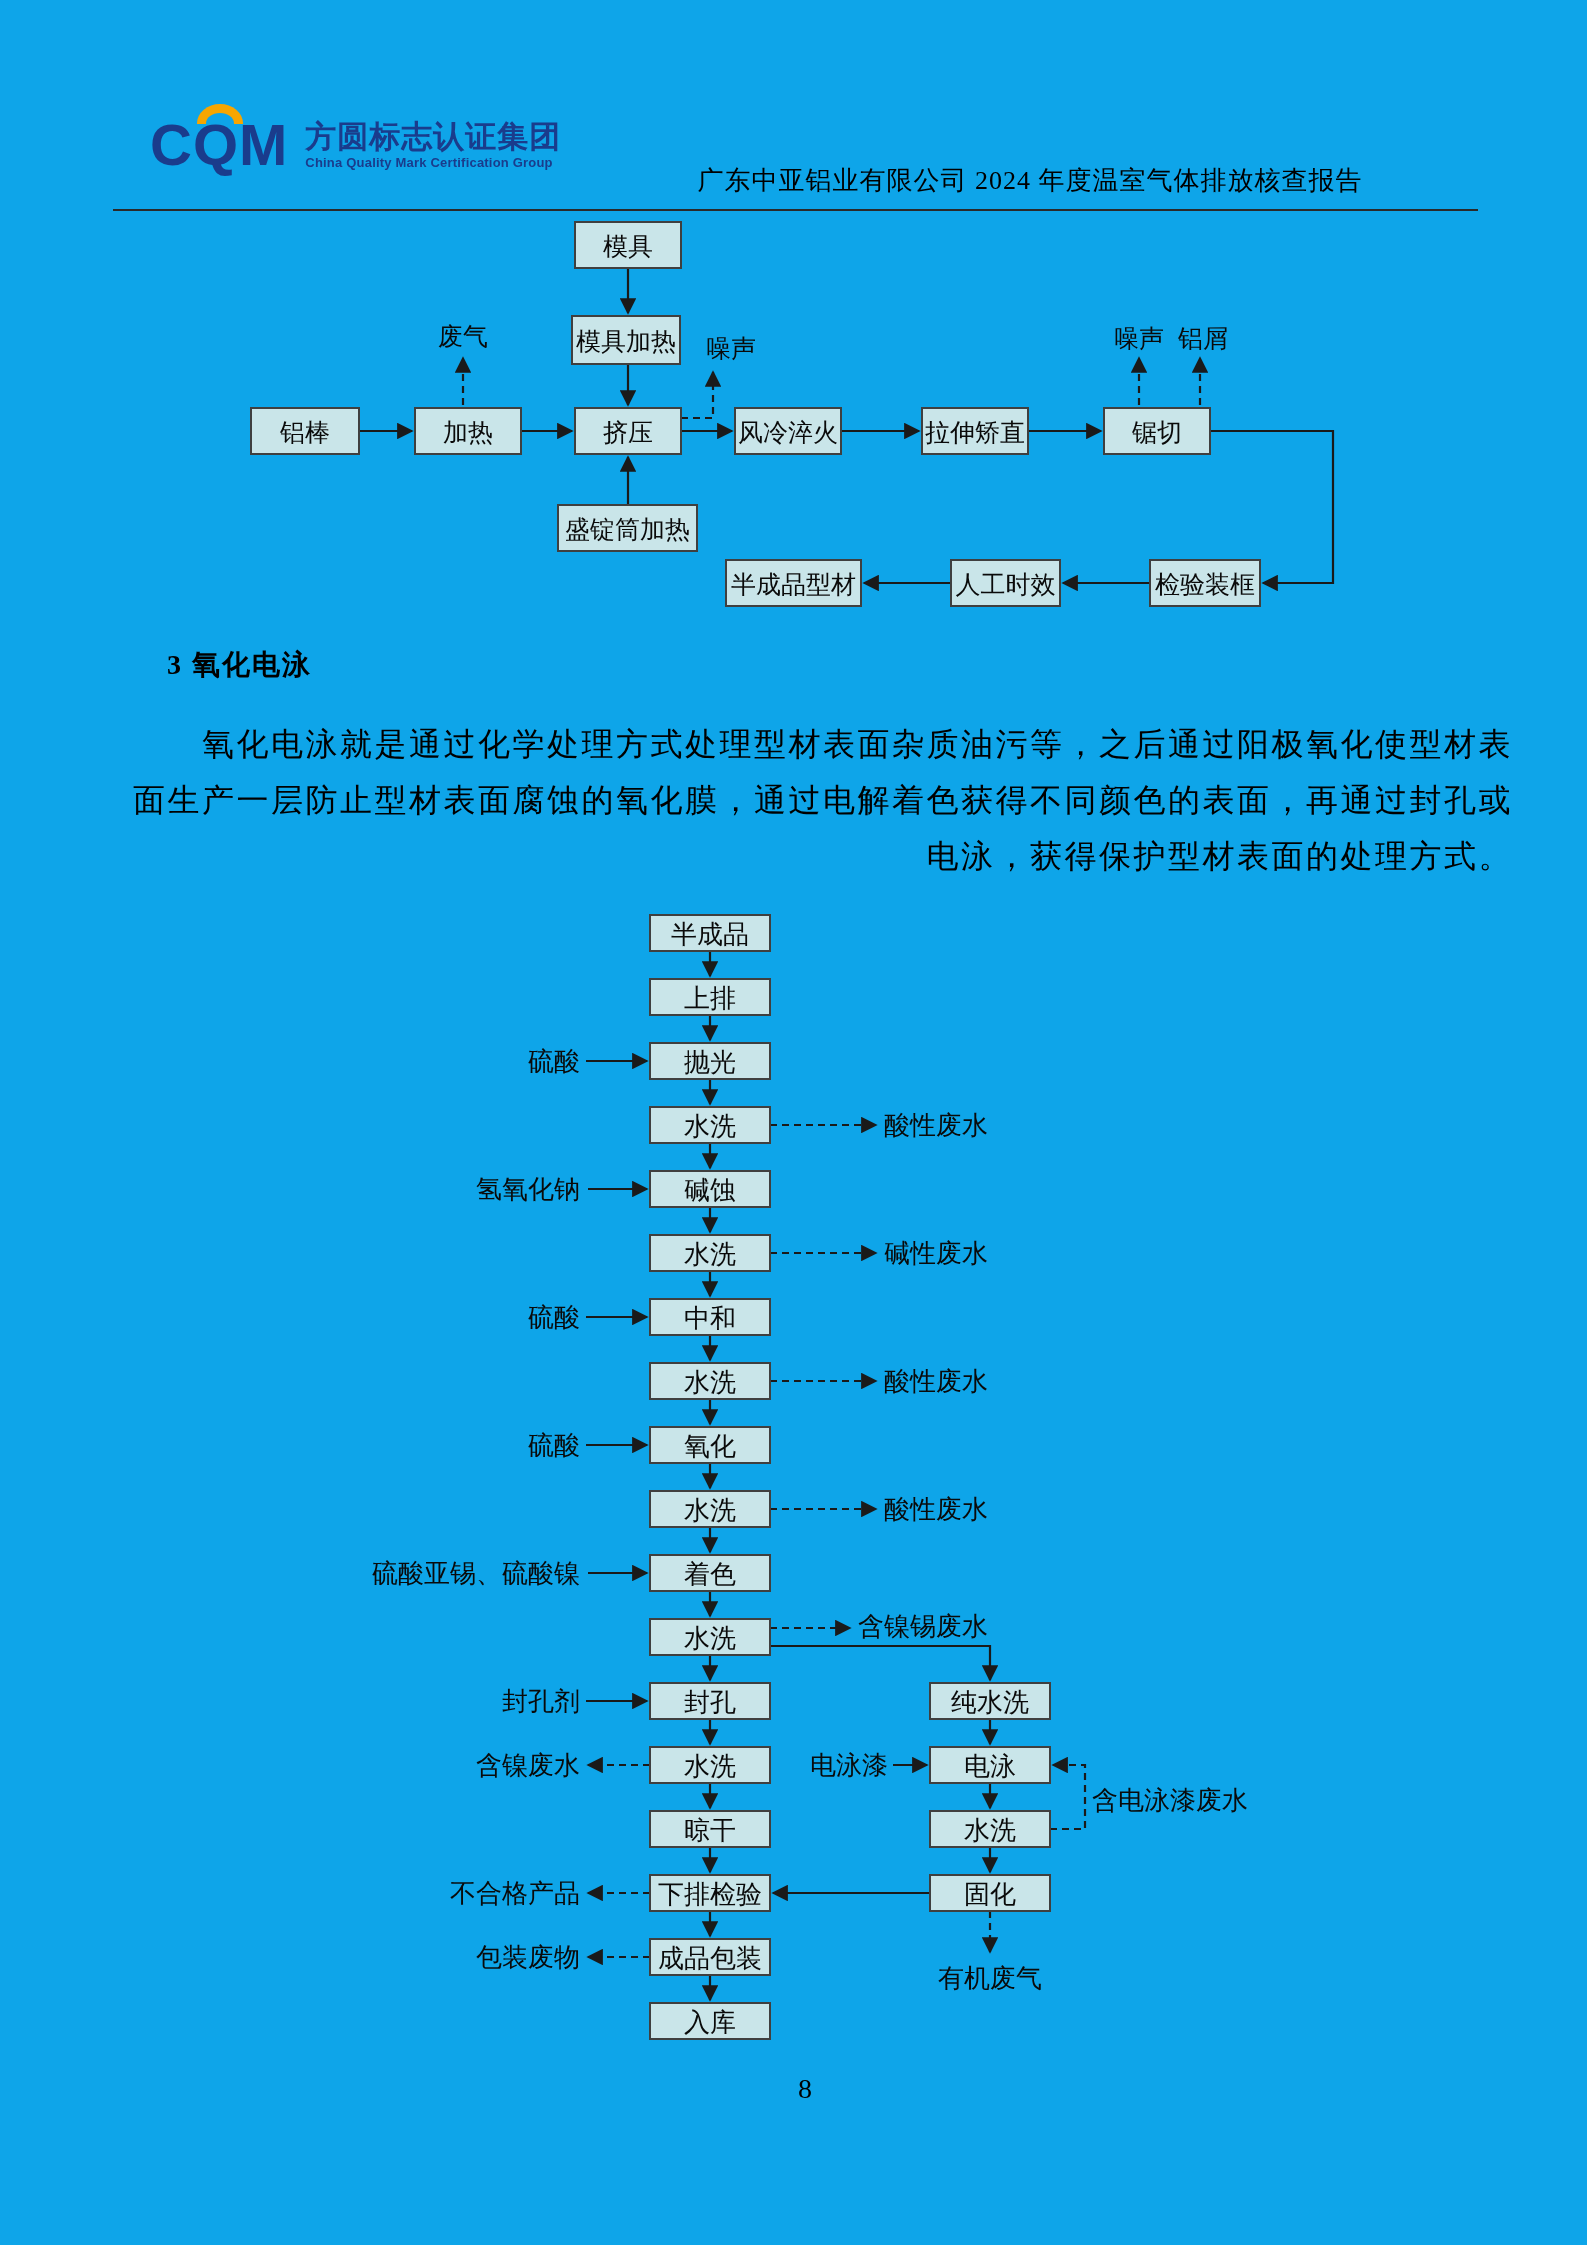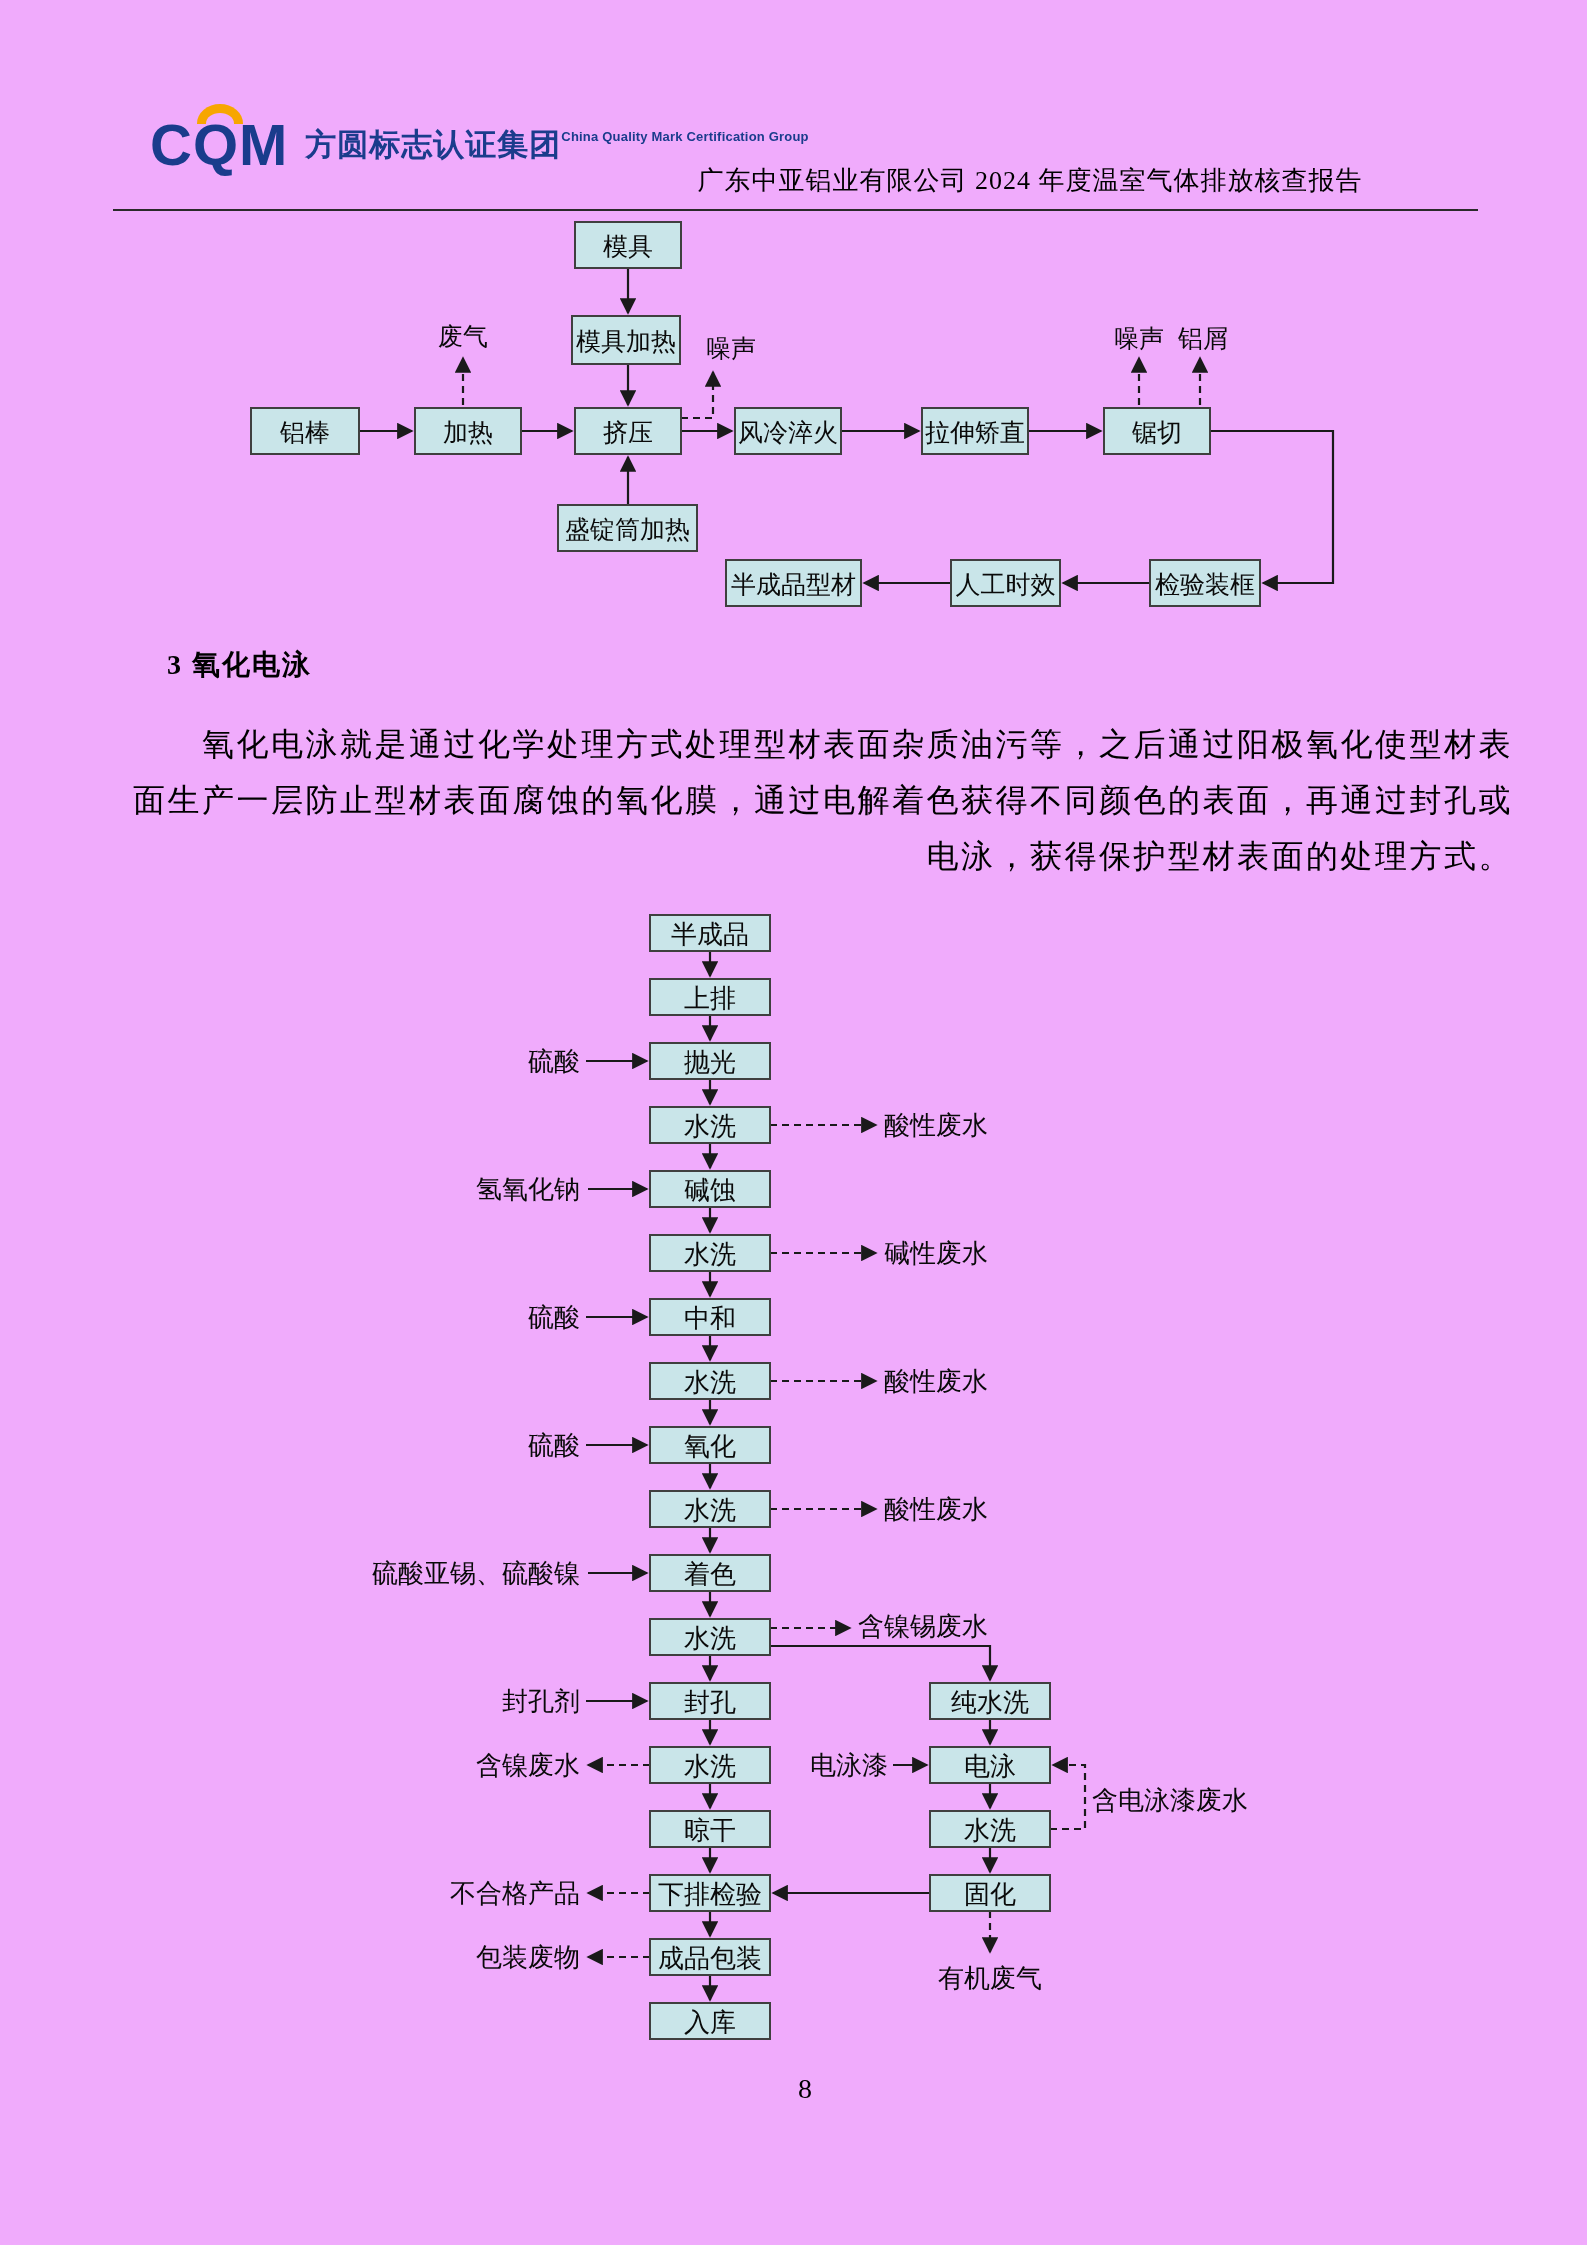--- a/index.html
+++ b/index.html
@@ -4,34 +4,34 @@
 <style>
   :root{
     --navy:#1a3c8c; --orange:#f7a600; --ink:#111111; --rule:#2a2a2a;
   }
   html,body{margin:0;padding:0;}
   body{
     width:1587px;height:2245px;position:relative;overflow:hidden;
     background:#ffffff;color:var(--ink);
     font-family:"Liberation Serif", serif;
   }
-  .page{position:absolute;inset:0;background:#f0abfc;}
+  .page{position:absolute;inset:0;background:#0ea5e9;}
 
   
   .logo{position:absolute;left:150px;top:116px;display:flex;align-items:center;gap:17px;}
   .logo-cqm{
     position:relative;font-family:"Liberation Sans", sans-serif;font-weight:800;
     font-size:58px;line-height:58px;letter-spacing:1px;color:var(--navy);
   }
   .logo-arc{
     position:absolute;left:47px;top:-12px;width:46px;height:20px;box-sizing:border-box;
     border:9px solid var(--orange);border-bottom:none;
     border-top-left-radius:26px 22px;border-top-right-radius:26px 22px;
   }
-  .logo-names{display:flex;justify-content:center;}
+  .logo-names{display:flex;flex-direction:column;justify-content:center;}
   .logo-cn{
     font-family:"Liberation Sans", sans-serif;font-weight:700;color:var(--navy);
     font-size:31px;line-height:34px;letter-spacing:1px;
   }
   .logo-en{
     font-family:"Liberation Sans", sans-serif;font-weight:600;color:var(--navy);
     font-size:13px;line-height:17px;letter-spacing:0.2px;
   }
   .doc-title{
     position:absolute;left:600px;top:164px;width:860px;text-align:center;

